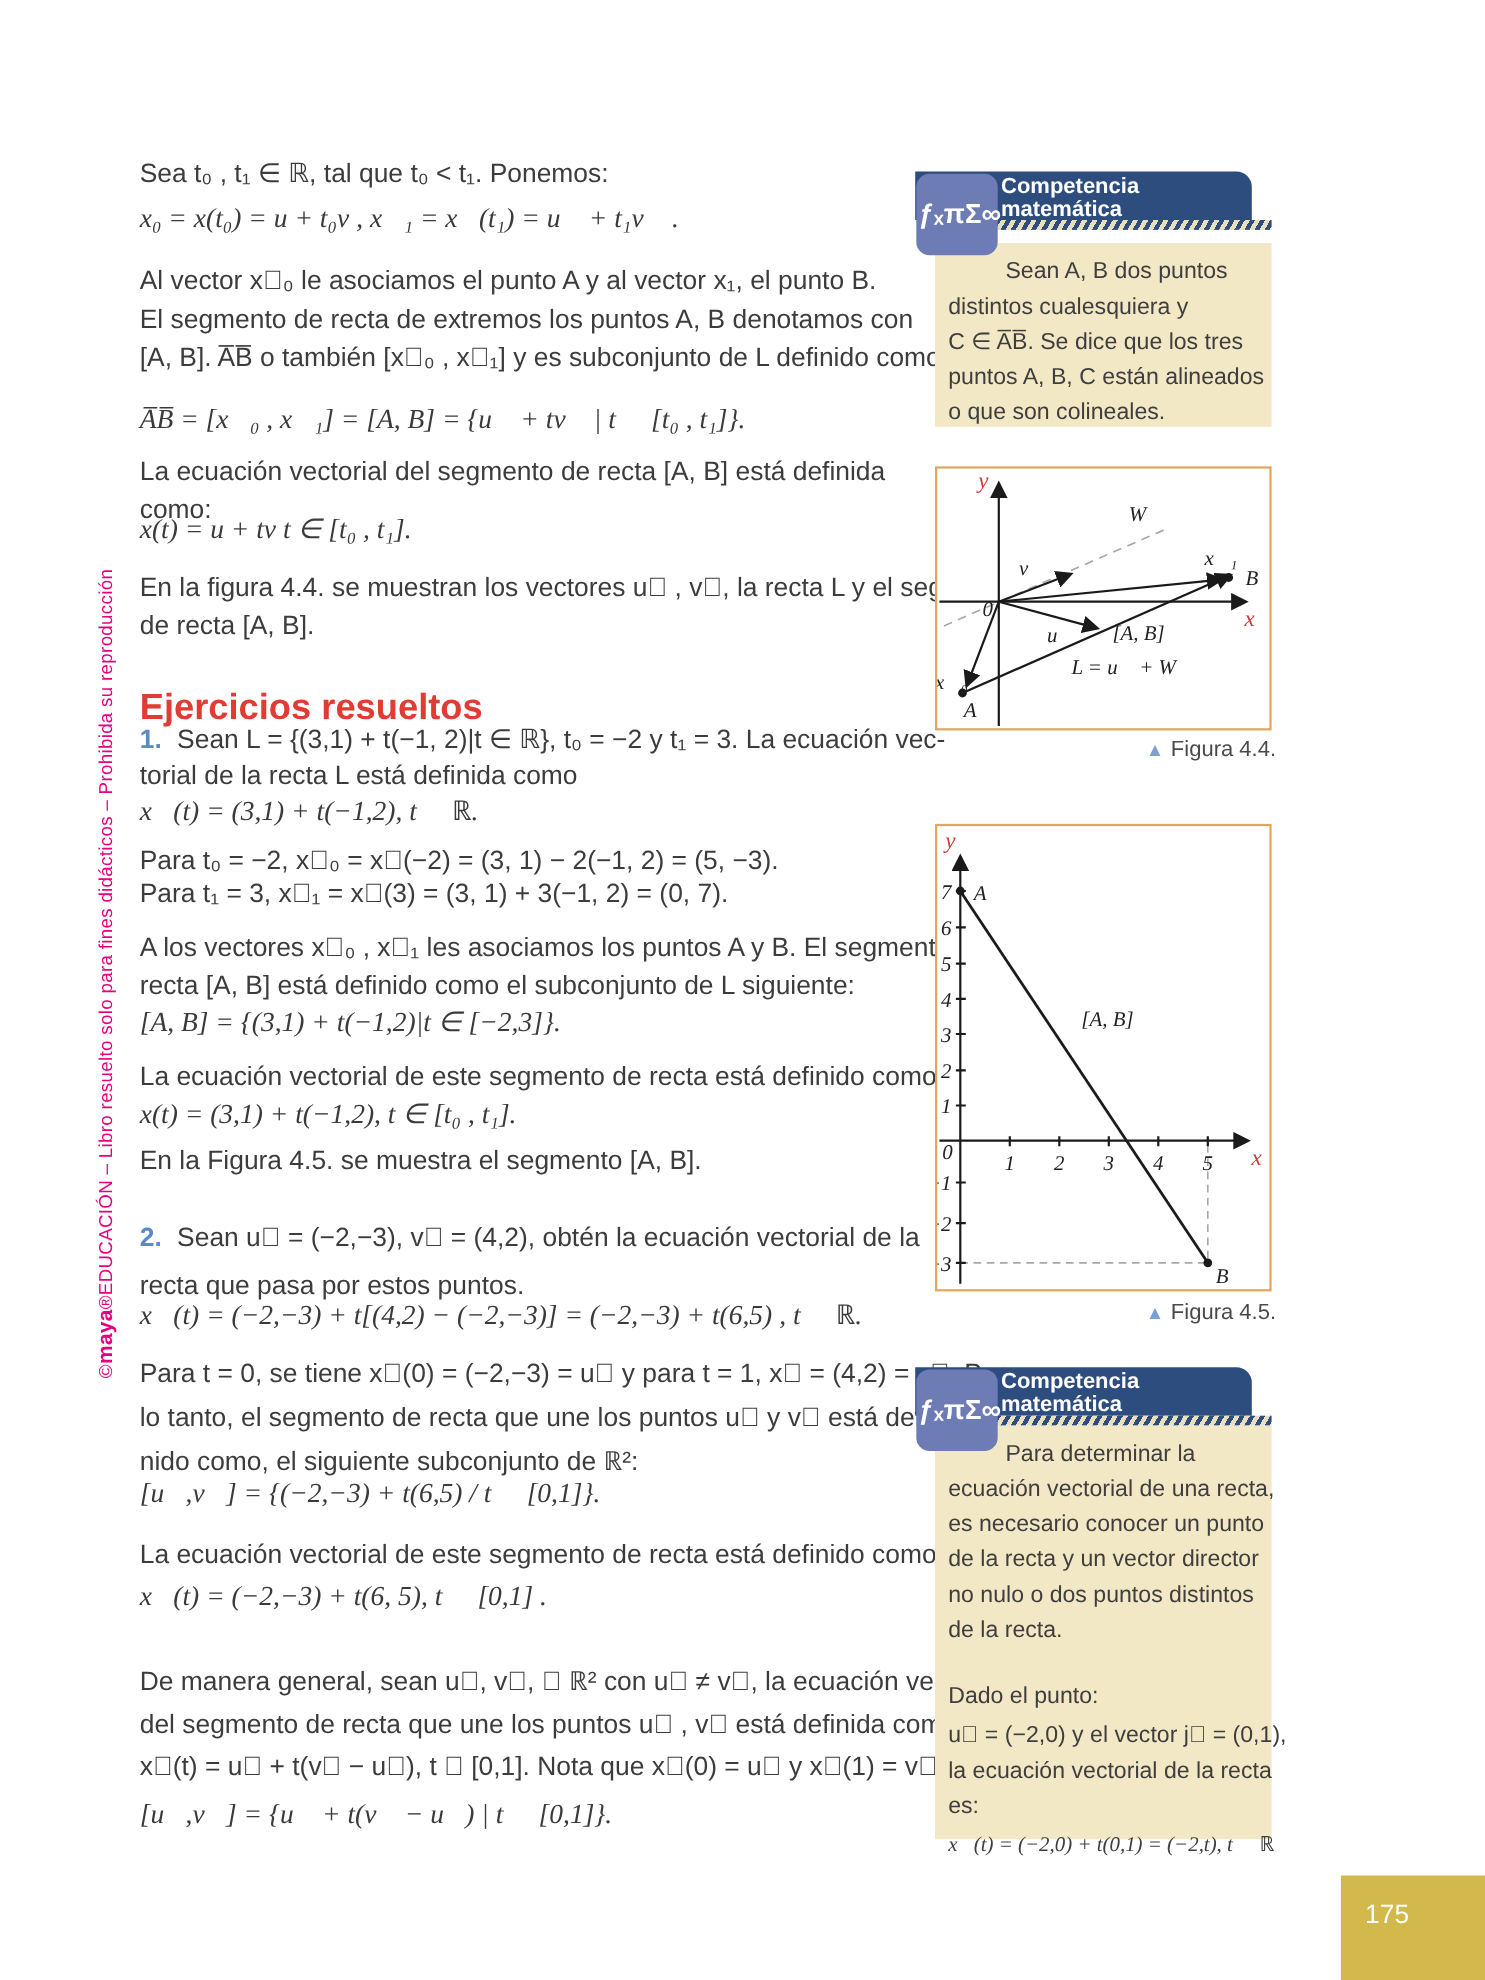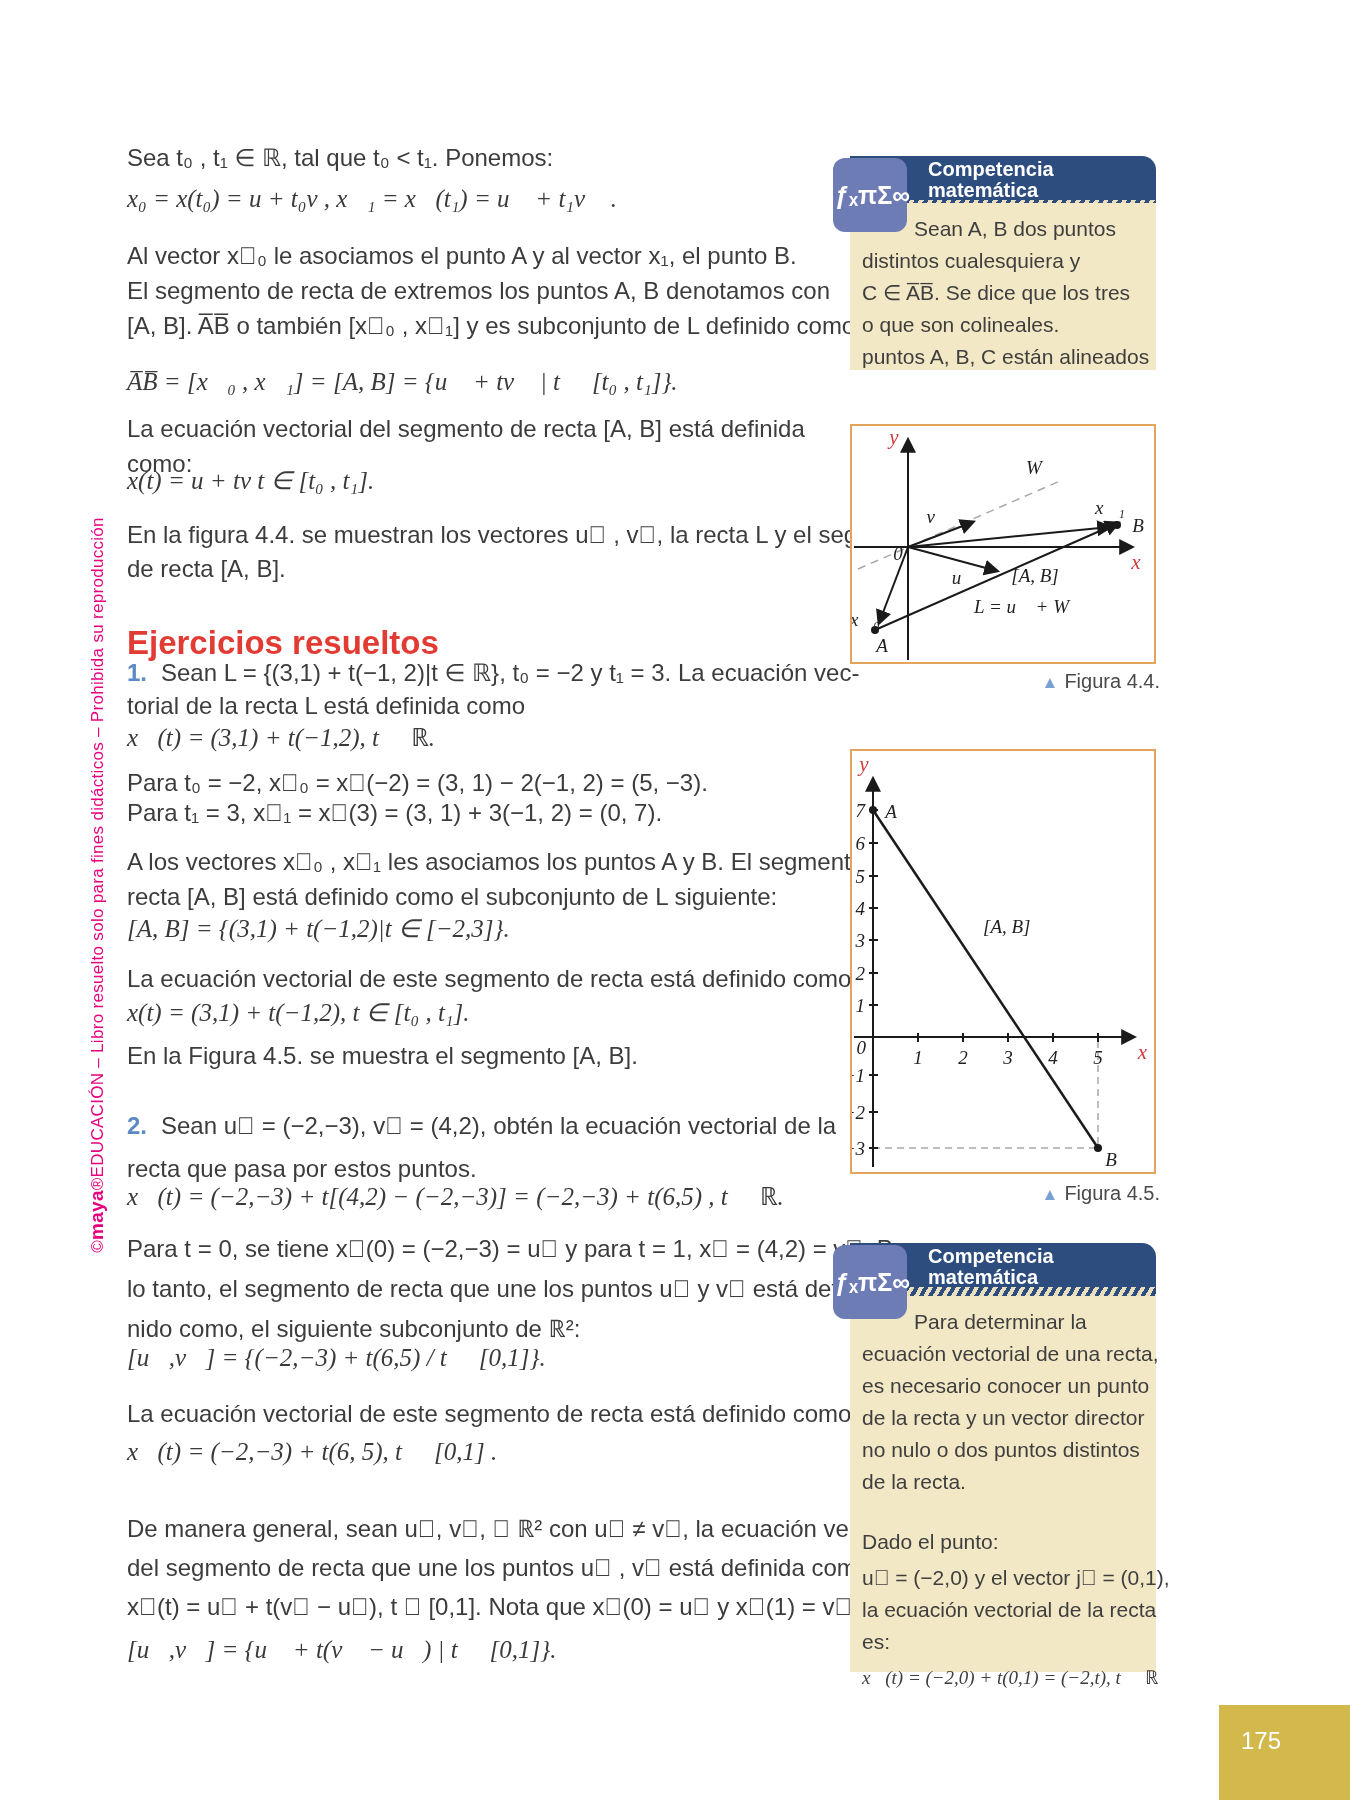--- a/index.html
+++ b/index.html
@@ -10,21 +10,21 @@
   .ln{white-space:nowrap;}
   .formula{position:absolute;left:127px;width:560px;text-align:left;font-size:25px;font-style:italic;
            font-family:"Liberation Serif",serif;color:#3a3a3a;white-space:nowrap;}
   .heading{position:absolute;left:127px;font-size:33px;font-weight:bold;color:#e23b33;}
   .num{color:#5b8ac4;font-weight:bold;margin-right:14px;}
   
   .watermark{position:absolute;left:-331px;top:872px;width:860px;height:26px;transform:rotate(-90deg);
              font-size:17px;color:#e6007e;text-align:center;letter-spacing:.3px;white-space:nowrap;}
   .watermark b{font-size:19px;}
   
-  .sb-header{position:absolute;left:850px;width:306px;height:44px;background:#2e4d7f;
+  .sb-header{position:absolute;left:832px;width:306px;height:44px;background:#2e4d7f;
              border-radius:0 14px 0 0;}
   .sb-title{padding:3px 0 0 78px;font-size:20px;line-height:21px;font-weight:bold;color:#ffffff;}
   .sb-hatch{position:absolute;left:850px;width:306px;height:9px;
             background:repeating-linear-gradient(120deg,#2e4d7f 0 4px,#e9dfbc 4px 8px);}
   .sb-body{position:absolute;left:850px;width:306px;background:#f2e8c5;
            font-size:21px;color:#3e3e3e;padding-top:10px;box-sizing:border-box;}
   .sb-body .ln{padding-left:12px;line-height:32px;}
   .sb-body .indent{padding-left:64px;}
   .sb-tile{position:absolute;left:833px;width:74px;height:74px;background:#6e7cb5;border-radius:12px;
            display:grid;grid-template-columns:1fr 1fr 1fr 1fr;place-items:center;color:#fff;
@@ -121,26 +121,26 @@
 
   <div class="formula" style="top:1636px">[u⃗,v⃗] = {u⃗ + t(v⃗ − u⃗) | t ∈ [0,1]}.</div>
 
   <div class="sb-header" style="top:156px">
     <div class="sb-title">
       <div>Competencia</div>
       <div>matemática</div>
     </div>
   </div>
   <div class="sb-hatch" style="top:200px"></div>
-  <div class="sb-body" style="top:203px;height:167px">
+  <div class="sb-body" style="top:221px;height:167px">
     <div class="ln indent">Sean A, B dos puntos</div>
     <div class="ln">distintos cualesquiera y</div>
     <div class="ln">C ∈ A̅B̅. Se dice que los tres</div>
+    <div class="ln">puntos A, B, C están alineados</div>
     <div class="ln">o que son colineales.</div>
-    <div class="ln">puntos A, B, C están alineados</div>
   </div>
   <div class="sb-tile" style="top:158px">
     <span>ƒₓ</span>
     <span>π</span>
     <span>Σ</span>
     <span>∞</span>
   </div>
 
   <div class="figbox" style="top:424px;height:240px">
     <svg width="302" height="236" viewBox="0 0 302 236">

